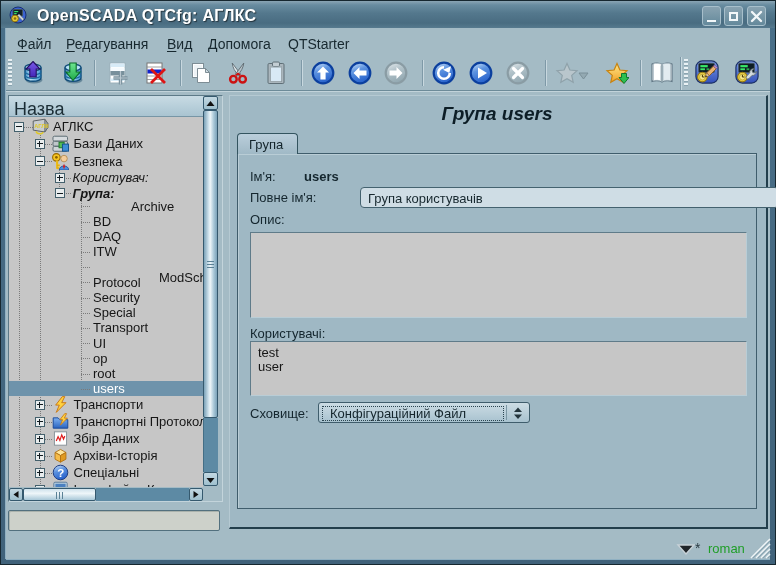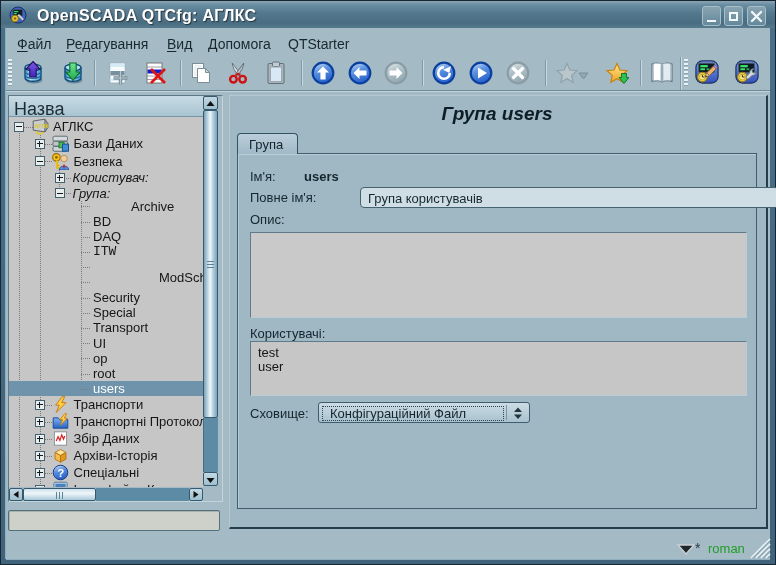--- a/index.html
+++ b/index.html
@@ -300,32 +300,33 @@
 <div class="hline" style="left:55px;top:60.8px;width:8px"></div>
 <div class="exp" style="left:45.5px;top:55.8px">
         <div class="h"></div>
         <div class="v"></div>
       </div>
 <div class="trow" style="left:63.5px;top:53.2px;line-height:15px;font-style:italic;">Користувач:</div>
 <div class="hline" style="left:55px;top:76.2px;width:8px"></div>
 <div class="exp" style="left:45.5px;top:71.2px">
         <div class="h"></div>
       </div>
-<div class="trow" style="left:63.5px;top:68.7px;line-height:15px;font-style:italic;">Група:</div>
+<div class="trow" style="left:63.5px;top:68.7px;line-height:15px;font-style:italic;font-weight:bold;">Група:</div>
 <div class="hline" style="left:72px;top:89.3px;width:9px"></div>
 <div class="trow" style="left:84.0px;top:81.8px;line-height:15px;margin-left:38px;">Archive</div>
 <div class="hline" style="left:72px;top:104.5px;width:9px"></div>
 <div class="trow" style="left:84.0px;top:97.0px;line-height:15px;">BD</div>
 <div class="hline" style="left:72px;top:119.7px;width:9px"></div>
 <div class="trow" style="left:84.0px;top:112.2px;line-height:15px;">DAQ</div>
 <div class="hline" style="left:72px;top:134.9px;width:9px"></div>
-<div class="trow" style="left:84.0px;top:127.4px;line-height:15px;font-family:Liberation Mono, monospace;">ITW</div>
+<div class="trow" style="left:84.0px;top:127.4px;line-height:15px;">ITW</div>
 <div class="hline" style="left:72px;top:150.1px;width:9px"></div>
 <div class="trow" style="left:84.0px;top:153px;line-height:15px;text-align:center;">ModSched</div>
 <div class="hline" style="left:72px;top:165.3px;width:9px"></div>
+<div class="trow" style="left:84.0px;top:157.8px;line-height:15px;">Protocol</div>
 <div class="hline" style="left:72px;top:180.5px;width:9px"></div>
 <div class="trow" style="left:84.0px;top:173.0px;line-height:15px;">Security</div>
 <div class="hline" style="left:72px;top:195.7px;width:9px"></div>
 <div class="trow" style="left:84.0px;top:188.2px;line-height:15px;">Special</div>
 <div class="hline" style="left:72px;top:210.9px;width:9px"></div>
 <div class="trow" style="left:84.0px;top:203.4px;line-height:15px;">Transport</div>
 <div class="hline" style="left:72px;top:226.1px;width:9px"></div>
 <div class="trow" style="left:84.0px;top:218.6px;line-height:15px;">UI</div>
 <div class="hline" style="left:72px;top:241.3px;width:9px"></div>
 <div class="trow" style="left:84.0px;top:233.8px;line-height:15px;">op</div>

